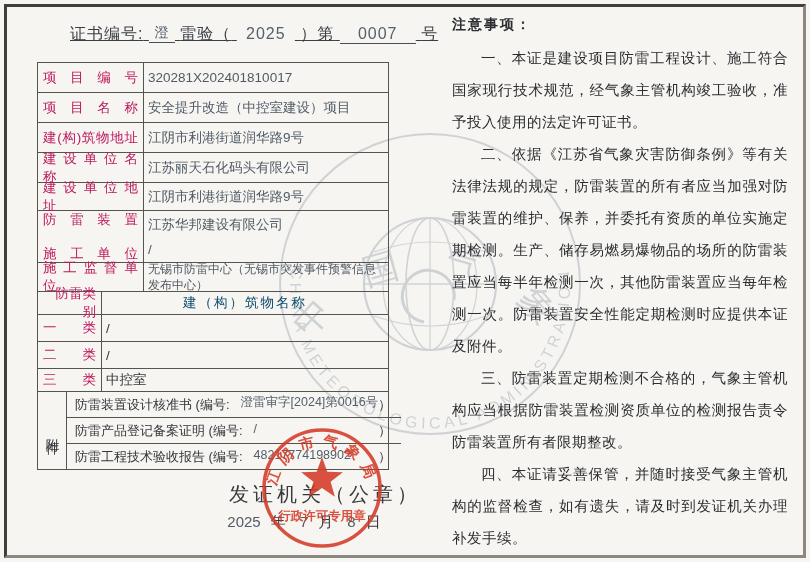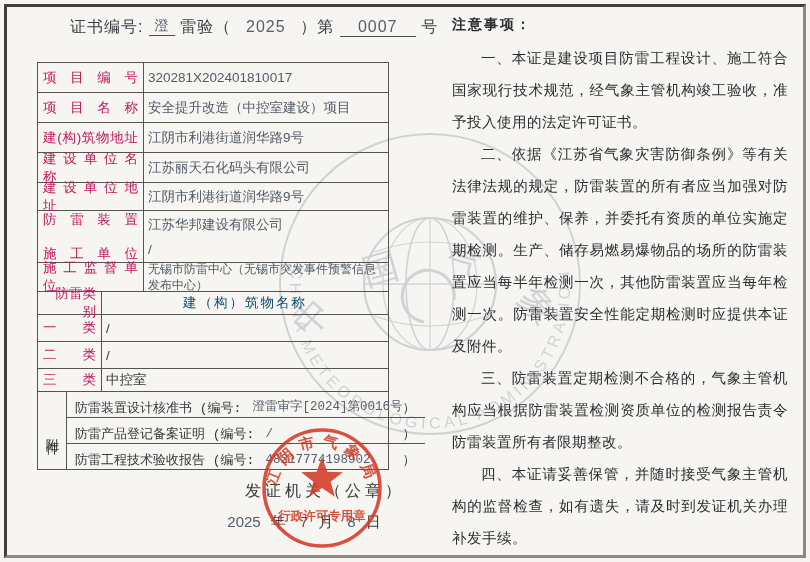--- a/index.html
+++ b/index.html
@@ -9,46 +9,46 @@
     color:#2e2f33;
   }
   .frame{
     position:absolute;inset:4px;border:3px solid;
     border-color:#413f39 #8a887f #8a887f #413f39;
     pointer-events:none;z-index:3;
   }
   
   .wm{position:absolute;left:258px;top:112px;width:344px;height:344px;z-index:1;opacity:.5;}
   
-  .certline{position:absolute;left:70px;top:17px;z-index:2;font-size:16px;letter-spacing:1px;color:#3a3f46;white-space:nowrap;}
+  .certline{position:absolute;left:70px;top:24px;z-index:2;font-size:16px;letter-spacing:1px;color:#3a3f46;white-space:nowrap;text-decoration:underline;}
   .fillchar{display:inline-block;min-width:26px;text-align:center;border-bottom:1.5px solid #4a4f56;color:#55606c;font-size:14px;vertical-align:2px;}
   .fillyear{display:inline-block;min-width:58px;text-align:center;color:#55606c;}
   .fillserial{display:inline-block;min-width:76px;text-align:center;border-bottom:1.5px solid #4a4f56;color:#55606c;}
   
   .tbl{position:absolute;left:37px;top:62px;width:352px;z-index:2;border:1.5px solid #55544e;box-sizing:border-box;background:transparent;}
   .tr{display:flex;border-bottom:1px solid #55544e;box-sizing:border-box;}
   .tr:last-child{border-bottom:none;}
   .td-l{width:106px;flex:none;border-right:1px solid #55544e;box-sizing:border-box;
         display:flex;flex-direction:column;justify-content:center;padding:0 5px;font-size:13.5px;color:#be185d;}
   .td-l.narrow{width:64px;}
   .jlab{width:100%;text-align:justify;text-align-last:justify;}
   .td-v{flex:1;display:flex;flex-direction:column;justify-content:center;padding:0 4px;font-size:13.5px;color:#505b66;}
   .td-v.center{align-items:center;color:#0c4a6e;letter-spacing:2px;}
   .small{font-size:12px;line-height:16px;}
   
   .attach{display:flex;border-bottom:none;}
   .att-l{width:28px;flex:none;border-right:1px solid #55544e;display:flex;align-items:center;justify-content:center;
          font-size:13.5px;color:#33363a;writing-mode:vertical-rl;letter-spacing:3px;}
   .att-rows{flex:1;display:flex;flex-direction:column;}
-  .att-row{height:25px;border-bottom:1px solid #55544e;display:flex;align-items:flex-end;padding:0 4px 0 8px;font-size:13px;color:#33363a;white-space:nowrap;font-family:Liberation Mono, monospace;}
+  .att-row{height:25px;border-bottom:1px solid #55544e;display:flex;align-items:center;padding:0 4px 0 8px;font-size:13px;color:#33363a;white-space:nowrap;}
   .att-row:last-child{border-bottom:none;}
   .att-num{color:#55606c;font-size:12.5px;position:relative;top:-2px;margin-left:11px;}
   .att-close{margin-left:auto;padding-right:6px;color:#33363a;}
   
-  .issuer{position:absolute;left:188px;top:481px;width:274px;text-align:center;font-size:16px;letter-spacing:4px;color:#36383c;z-index:2;}
+  .issuer{position:absolute;left:188px;top:481px;width:274px;text-align:center;font-size:20px;letter-spacing:4px;color:#36383c;z-index:2;}
   .dateline{position:absolute;left:168px;top:513px;width:274px;text-align:center;font-size:15px;color:#36383c;z-index:2;}
   .dateline .num{color:#505b66;margin:0 4px;}
   .dateline .cjk{margin:0 6px;}
   
   .notices{position:absolute;left:452px;top:16px;width:336px;z-index:2;color:#2c2d31;}
   .notices h2{font-size:14px;margin:0 0 8px 0;letter-spacing:2px;font-weight:bold;}
   .notices p{font-size:14.5px;line-height:32px;text-indent:2em;text-align:justify;margin:0;letter-spacing:.5px;}
   
   .stamp{position:absolute;left:256px;top:424px;width:132px;height:132px;z-index:5;opacity:.88;}
 </style>

